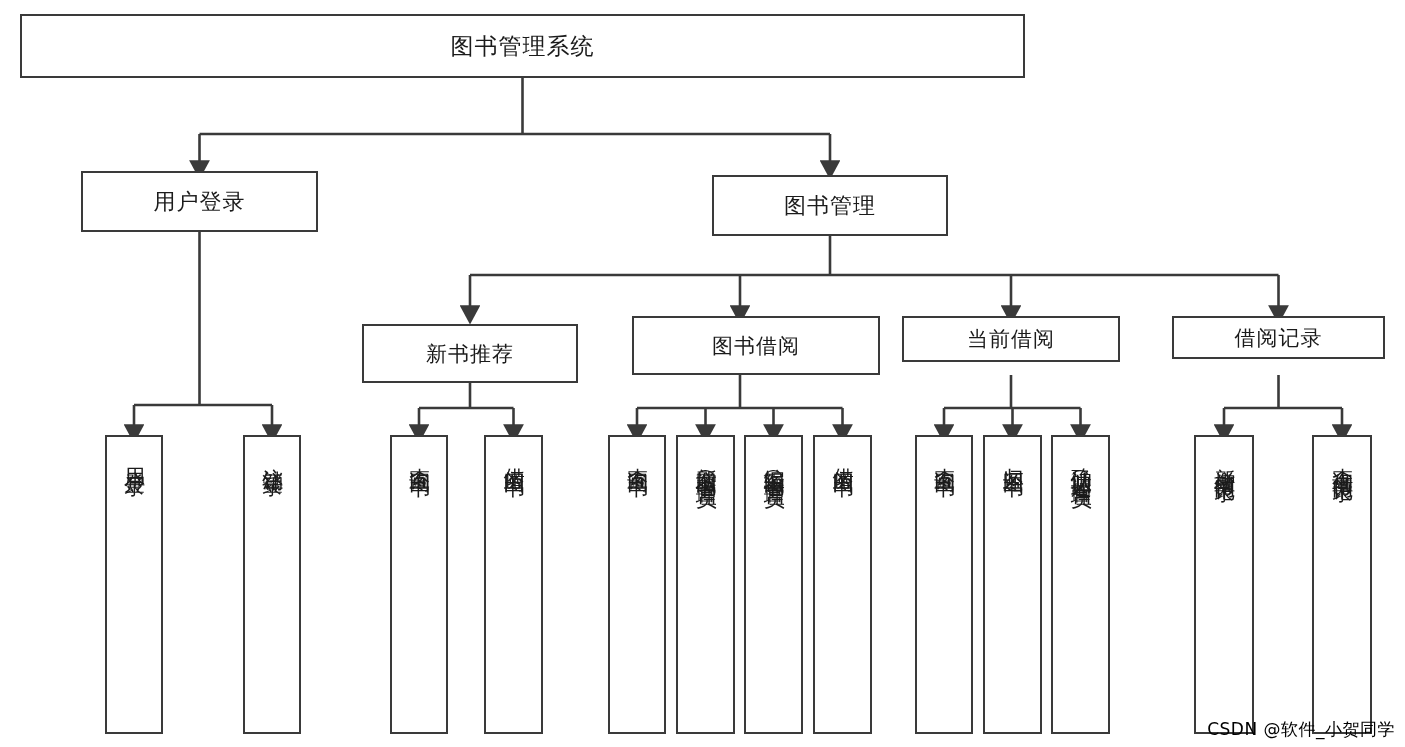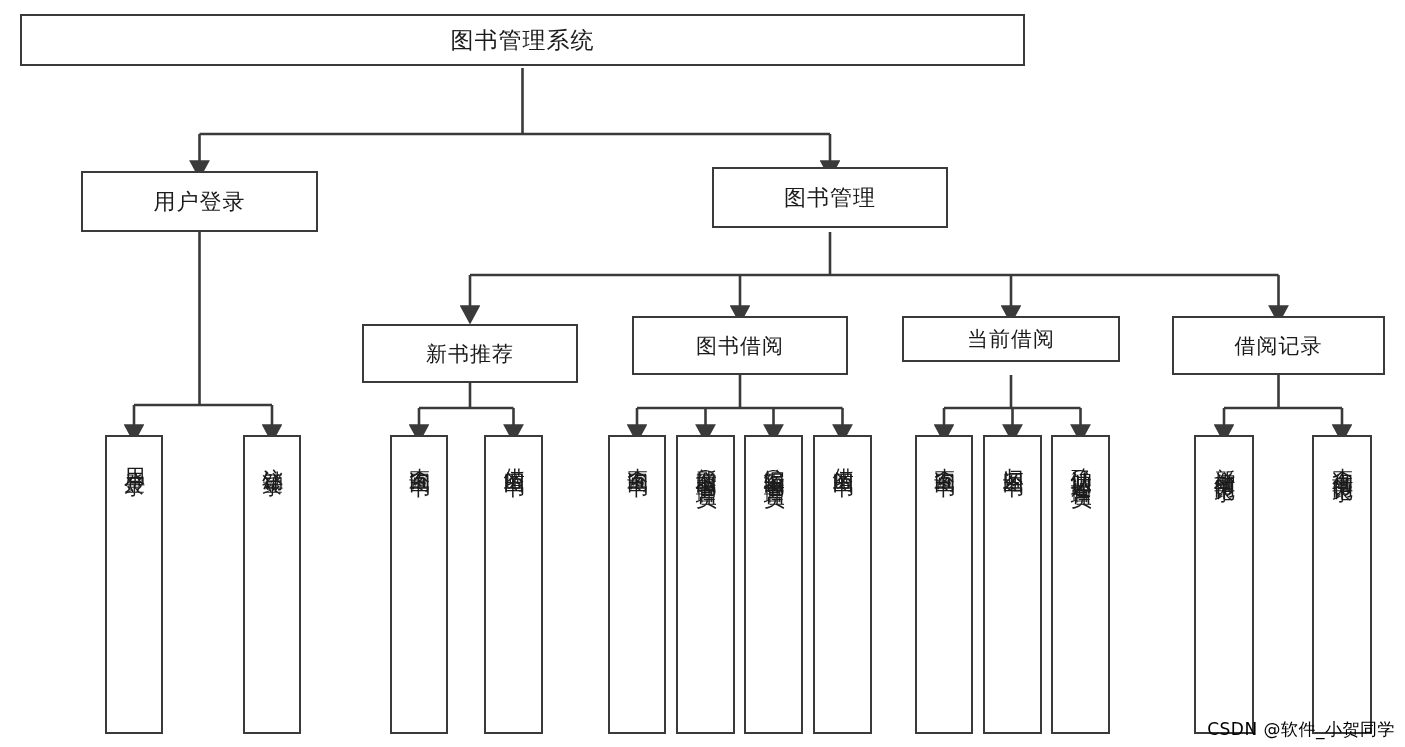--- a/index.html
+++ b/index.html
@@ -115,41 +115,41 @@
         <path d="M 944 408 L 944 433" marker-end="url(#arrow)"></path>
         <path d="M 1012.5 408 L 1012.5 433" marker-end="url(#arrow)"></path>
         <path d="M 1080.5 408 L 1080.5 433" marker-end="url(#arrow)"></path>
         <path d="M 1278.5 375 L 1278.5 408"></path>
         <path d="M 1224 408 L 1342 408"></path>
         <path d="M 1224 408 L 1224 433" marker-end="url(#arrow)"></path>
         <path d="M 1342 408 L 1342 433" marker-end="url(#arrow)"></path>
       </g>
   </svg>
 
-  <div class="node root" style="left: 20px; top: 14px; width: 1005px; height: 52px;">
+  <div class="node root" style="left: 20px; top: 14px; width: 1005px; height: 64px;">
     <span class="hlabel">图书管理系统</span>
   </div>
 
   <div class="node lvl1" style="left: 81px; top: 171px; width: 237px; height: 61px;">
     <span class="hlabel">用户登录</span>
   </div>
-  <div class="node lvl1" style="left: 712px; top: 167px; width: 236px; height: 61px;">
+  <div class="node lvl1" style="left: 712px; top: 175px; width: 236px; height: 61px;">
     <span class="hlabel">图书管理</span>
   </div>
 
   <div class="node lvl2" style="left: 362px; top: 316px; width: 216px; height: 59px; margin-top: 8px;">
     <span class="hlabel">新书推荐</span>
   </div>
-  <div class="node lvl2" style="left: 632px; top: 316px; width: 216px; height: 59px;">
+  <div class="node lvl2" style="left: 632px; top: 316px; width: 248px; height: 59px;">
     <span class="hlabel">图书借阅</span>
   </div>
   <div class="node lvl2" style="left: 902px; top: 316px; width: 218px; height: 46px;">
     <span class="hlabel">当前借阅</span>
   </div>
-  <div class="node lvl2" style="left: 1172px; top: 316px; width: 213px; height: 59px;">
+  <div class="node lvl2" style="left: 1172px; top: 316px; width: 213px; height: 43px;">
     <span class="hlabel">借阅记录</span>
   </div>
 
   <div class="node leaf" style="left: 105px; top: 435px; width: 58px; height: 299px;">
     <span class="vlabel">用户登录</span>
   </div>
   <div class="node leaf" style="left: 243px; top: 435px; width: 58px; height: 299px;">
     <span class="vlabel">注销登录</span>
   </div>
   <div class="node leaf" style="left: 390px; top: 435px; width: 58px; height: 299px;">

